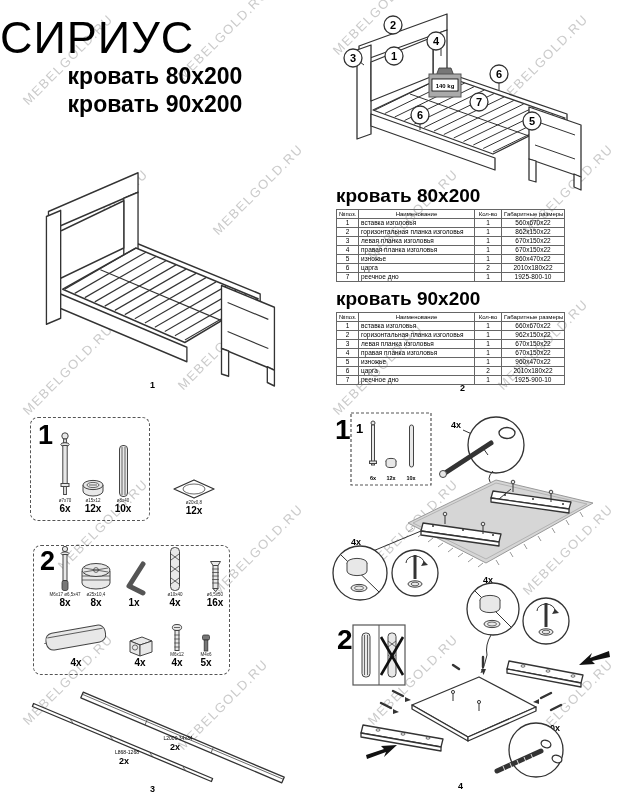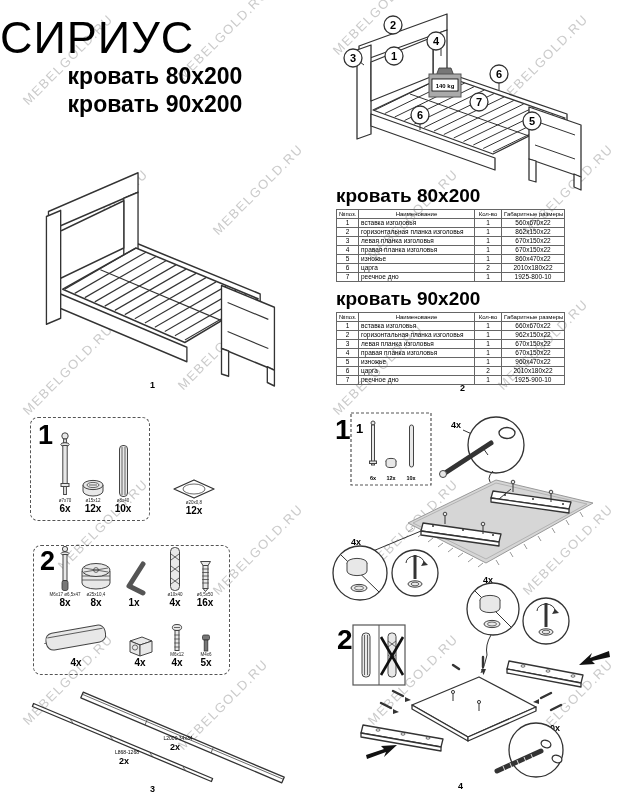--- a/index.html
+++ b/index.html
@@ -372,21 +372,21 @@
       <line class="t" x1="2" y1="8" x2="10" y2="14"></line>
         <line class="t" x1="2" y1="14" x2="10" y2="8"></line>
       <line class="t" x1="2" y1="20" x2="10" y2="26"></line>
         <line class="t" x1="2" y1="26" x2="10" y2="20"></line>
       <line class="t" x1="2" y1="32" x2="10" y2="38"></line>
         <line class="t" x1="2" y1="38" x2="10" y2="32"></line>
     </svg>
     <span class="dim">ø10х40</span>
     <span class="cnt">4x</span>
   </div>
-  <div class="abs hw" style="left:190px;top:554px;width:30px;height:54px">
+  <div class="abs hw" style="left:200px;top:554px;width:30px;height:54px">
     <svg width="13" height="32" viewBox="0 0 13 32">
       <polygon class="ico" points="1.5,1.5 11.5,1.5 9,5.5 4,5.5"></polygon>
       <rect class="ico" x="4" y="5.5" width="5" height="23"></rect>
       <line class="t" x1="3.2" y1="9" x2="9.8" y2="9"></line>
         <line class="t" x1="3.2" y1="12.5" x2="9.8" y2="12.5"></line>
       <line class="t" x1="3.2" y1="16" x2="9.8" y2="16"></line>
         <line class="t" x1="3.2" y1="19.5" x2="9.8" y2="19.5"></line>
       <line class="t" x1="3.2" y1="23" x2="9.8" y2="23"></line>
         <polygon class="ico" points="4,28.5 9,28.5 6.5,31.5"></polygon>
     </svg>

